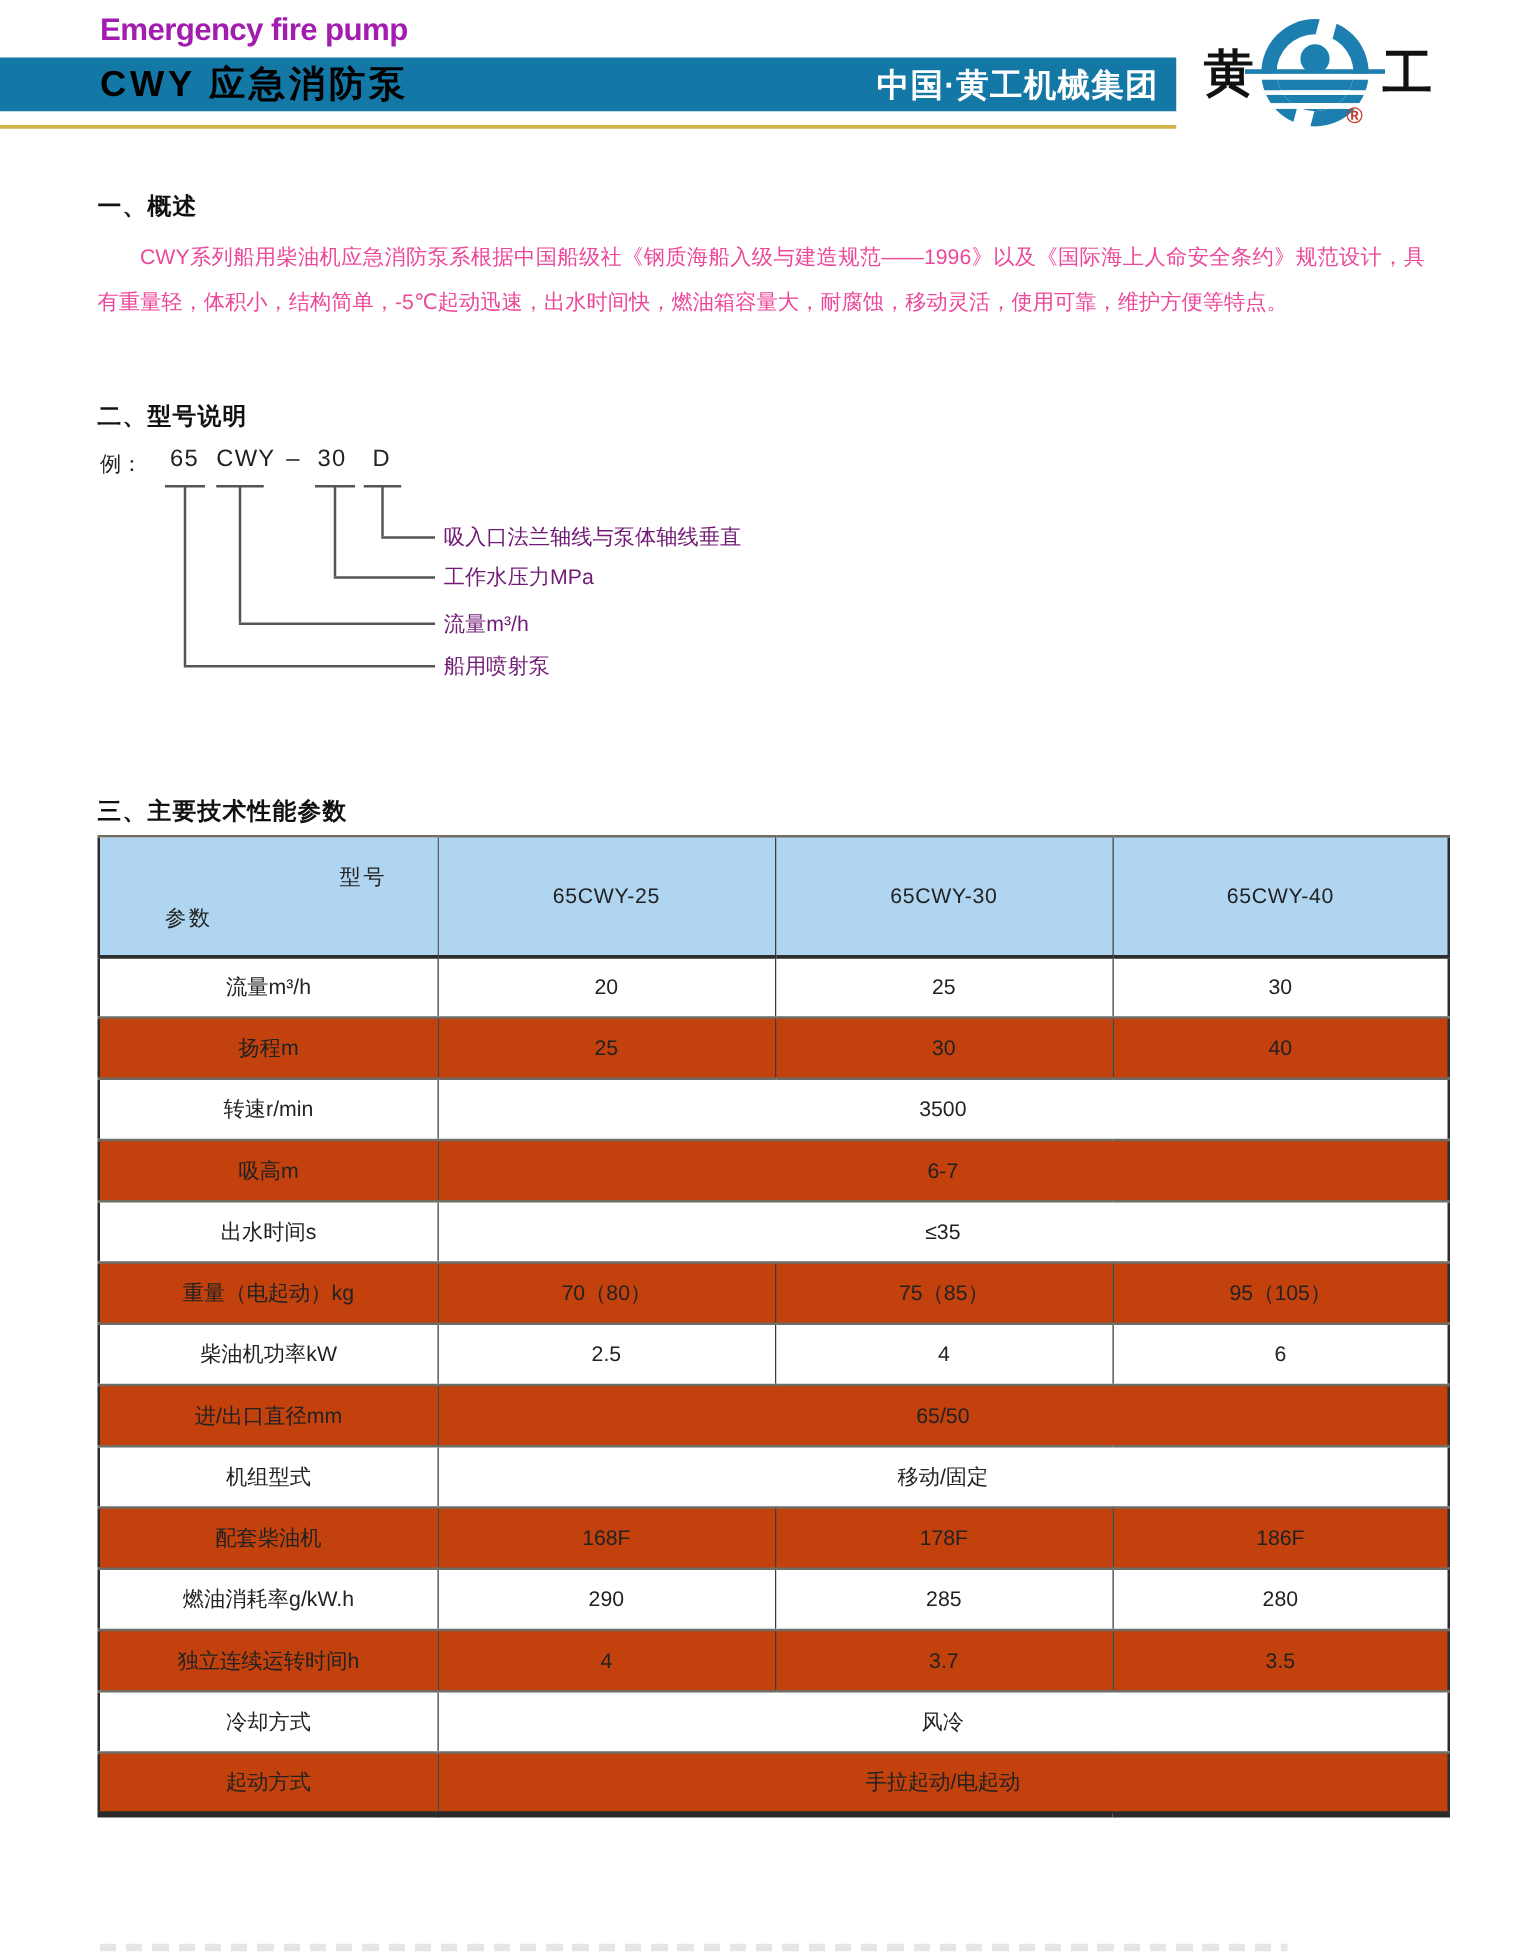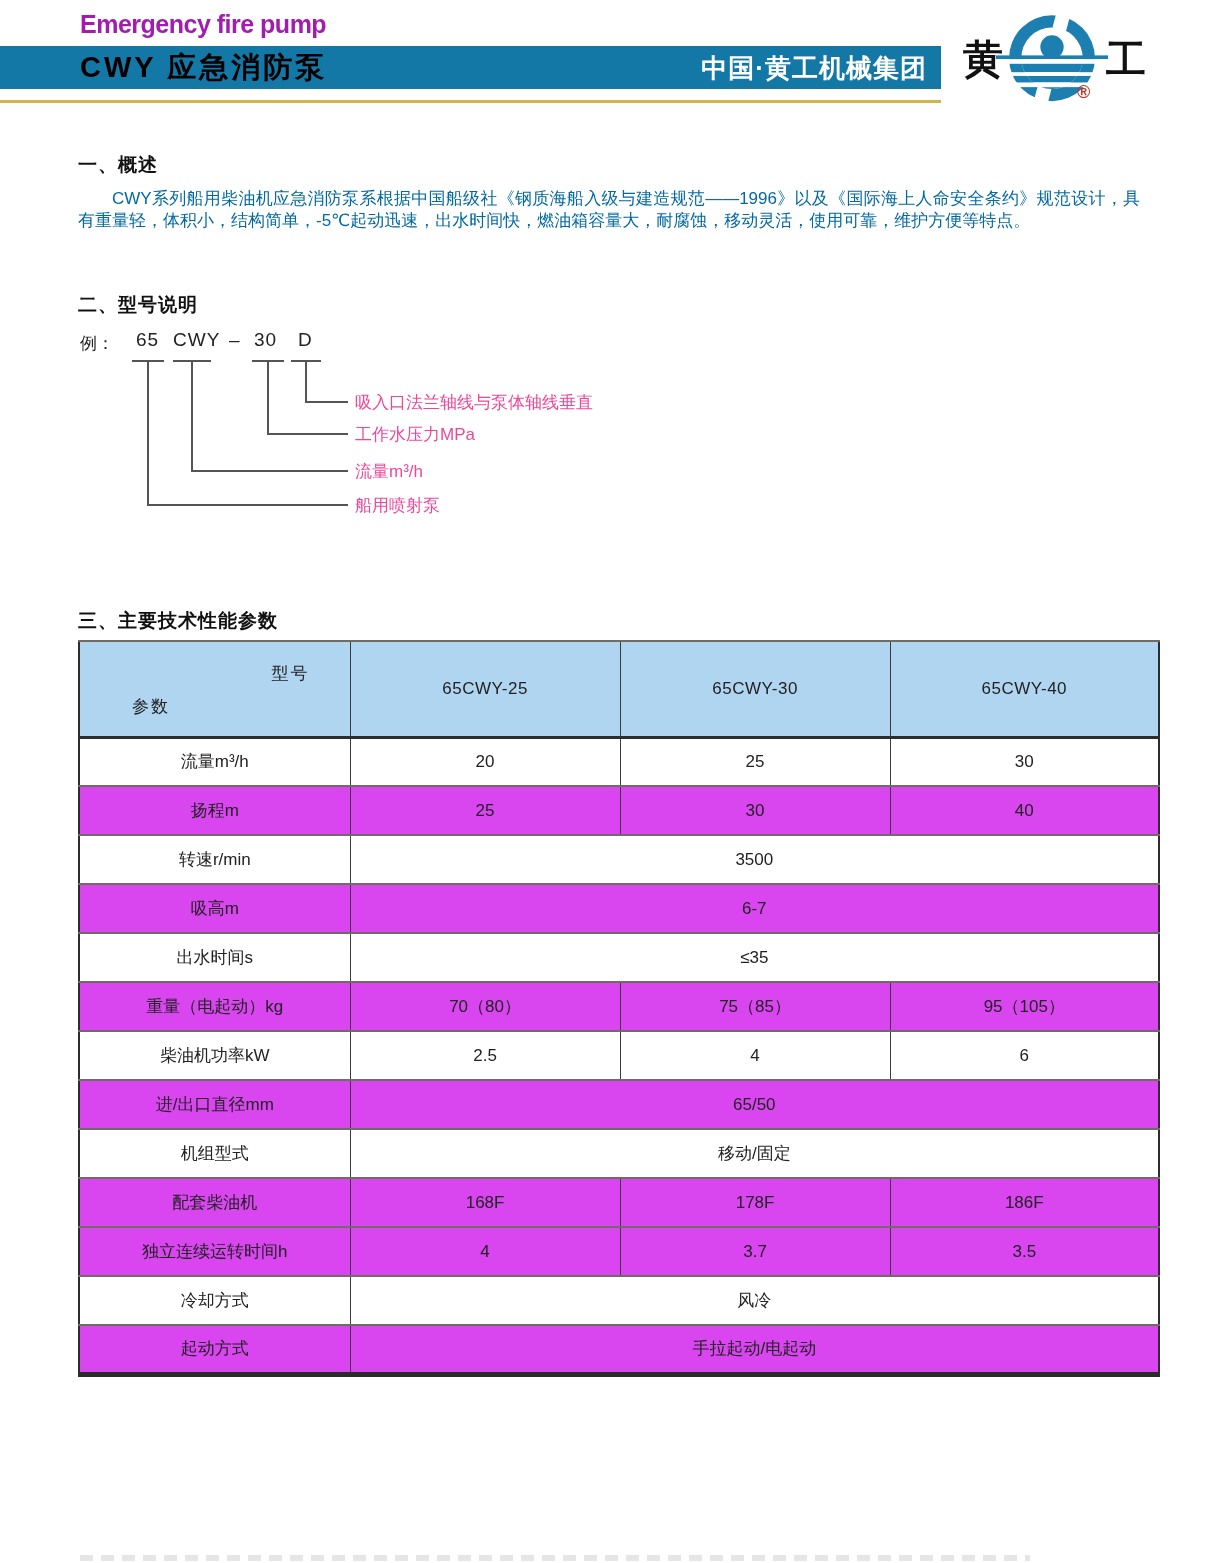--- a/index.html
+++ b/index.html
@@ -35,21 +35,21 @@
   .logo-char.left { left:8px; }
   .logo-char.right { left:151px; }
   .logo-svg { position:absolute; left:41px; top:0; }
   .logo-reg { position:absolute; left:122px; top:78px; color:#C03A2B; font-size:18px; font-weight:bold; line-height:1; }
 
   
   .content { position:absolute; left:78px; top:152px; width:1082px; }
   h2.sec { margin:0; font-size:19px; font-weight:bold; color:#111; letter-spacing:1px; }
   .para {
     margin:10px 0 0; width:1062px;
-    font-size:17px; line-height:22px; color:#0369a1;
+    font-size:17px; line-height:36px; color:#ec4899;
     text-indent:2em; text-align:justify;
   }
   .para.second { margin-top:0; }
   #model-title { margin-top:60px; }
   #specs-title { margin-top:76px; }
 
   
   .diagram { position:relative; margin-top:6px; height:208px; }
   .ex { position:absolute; left:2px; top:8px; font-size:17px; color:#222; }
   .tok { position:absolute; top:5px; font-size:19px; color:#222; letter-spacing:1px; }
@@ -59,21 +59,21 @@
   .cap0 { left:54px; width:32px; } .cap1 { left:95px; width:38px; }
   .cap2 { left:174px; width:32px; } .cap3 { left:213px; width:30px; }
   .v { top:37px; width:2px; }
   .v0 { left:69px;  height:143px; } .v1 { left:113px; height:109px; }
   .v2 { left:189px; height:72px; }  .v3 { left:227px; height:40px; }
   .h { height:2px; }
   .h3l { left:227px; top:77px;  width:43px; }
   .h2l { left:189px; top:109px; width:81px; }
   .h1l { left:113px; top:146px; width:157px; }
   .h0l { left:69px;  top:180px; width:201px; }
-  .dlabel { position:absolute; left:277px; transform:translateY(-50%); font-size:17px; color:#ec4899; white-space:nowrap; }
+  .dlabel { position:absolute; left:277px; transform:translateY(-50%); font-size:17px; color:#701a75; white-space:nowrap; }
   .dlabel0 { top:78px; } .dlabel1 { top:110px; } .dlabel2 { top:147px; } .dlabel3 { top:181px; }
 
   
   .spec-table {
     margin-top:6px; width:1082px; table-layout:fixed;
     border-collapse:collapse;
     border:2px solid #2d2d2d; border-bottom:5px solid #2b2b2b;
   }
   .spec-table th, .spec-table td {
     border-left:1.5px solid #3c3c3c; border-right:1.5px solid #3c3c3c;
@@ -86,21 +86,21 @@
   .model { font-size:18px; letter-spacing:0.5px; }
   .corner {
     position:relative;
     background-image:linear-gradient(to bottom right,
       transparent calc(50% - 1.2px), #3c3c3c calc(50% - 1.2px),
       #3c3c3c calc(50% + 1.2px), transparent calc(50% + 1.2px));
   }
   .corner-top   { position:absolute; right:40px; top:20px;  letter-spacing:2px; }
   .corner-bottom{ position:absolute; left:52px; bottom:18px; letter-spacing:2px; }
   .r { height:49px; }
-  .r.alt td { background:#d946ef; }
+  .r.alt td { background:#c2410c; }
   .r.std td { background:#ffffff; }
   .r.tall { height:91px; }
   .dim div { line-height:25px; }
 
   
   .remnant {
     position:absolute; left:80px; top:1555px; width:950px; height:6px;
     background:repeating-linear-gradient(90deg,#c7c7c3 0 13px,transparent 13px 21px);
     opacity:0.45;
   }
@@ -244,20 +244,26 @@
         <tr class="r std">
           <td class="param">机组型式</td>
           <td colspan="3">移动/固定</td>
         </tr>
         <tr class="r alt">
           <td class="param">配套柴油机</td>
           <td>168F</td>
           <td>178F</td>
           <td>186F</td>
         </tr>
+        <tr class="r std">
+          <td class="param">燃油消耗率g/kW.h</td>
+          <td>290</td>
+          <td>285</td>
+          <td>280</td>
+        </tr>
         <tr class="r alt">
           <td class="param">独立连续运转时间h</td>
           <td>4</td>
           <td>3.7</td>
           <td>3.5</td>
         </tr>
         <tr class="r std">
           <td class="param">冷却方式</td>
           <td colspan="3">风冷</td>
         </tr>

